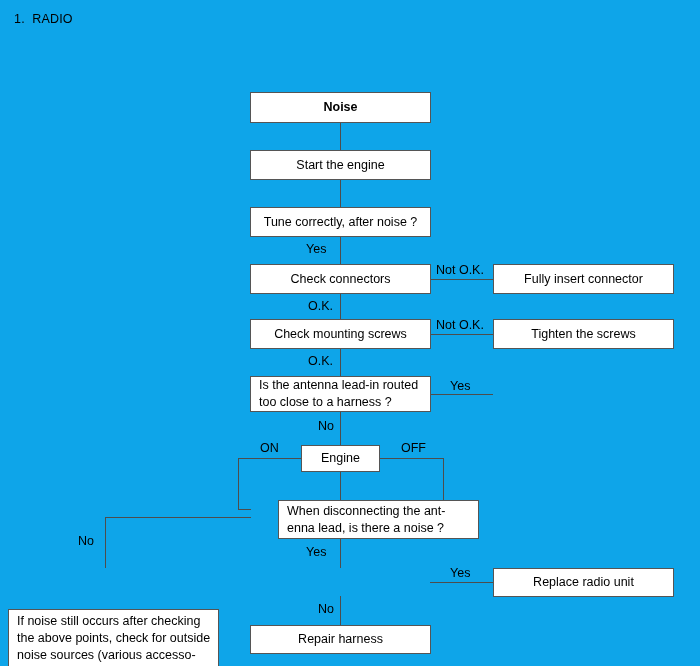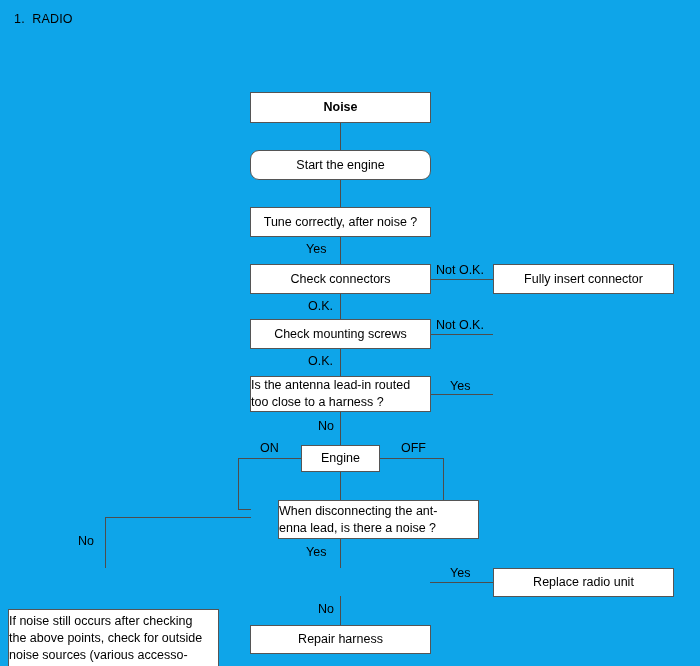--- a/index.html
+++ b/index.html
@@ -36,20 +36,21 @@
     justify-content: center;
     font-size: 12.5px;
     line-height: 17px;
     text-align: center;
     z-index: 3;
   }
   .box.bold { font-weight: bold; }
   .box.left-text {
     justify-content: flex-start;
     text-align: left;
+    padding-left: 8px;
   }
   .box .txt { white-space: pre-line; display: block; }
 
   
   .ln {
     position: absolute;
     background: #4d4d4d;
     z-index: 1;
   }
   .ln.v { width: 1px; }
@@ -120,40 +121,43 @@
   <div class="lbl" style="left:401px; top:441px;">OFF</div>
   <div class="lbl" style="left:78px;  top:534px;">No</div>
   <div class="lbl" style="left:306px; top:545px;">Yes</div>
   <div class="lbl" style="left:450px; top:566px;">Yes</div>
   <div class="lbl" style="left:318px; top:602px;">No</div>
 
   <div class="box bold" style="left:250px; top:92px; width:181px; height:31px;">
     <span class="txt">Noise</span>
   </div>
 
-  <div class="box" style="left:250px; top:150px; width:181px; height:30px;border-radius:9px;">
+  <div class="box" style="left:250px; top:150px; width:181px; height:30px;">
     <span class="txt">Start the engine</span>
   </div>
 
   <div class="box" style="left:250px; top:207px; width:181px; height:30px;">
     <span class="txt">Tune correctly, after noise ?</span>
   </div>
 
   <div class="box" style="left:250px; top:264px; width:181px; height:30px;">
     <span class="txt">Check connectors</span>
   </div>
 
   <div class="box" style="left:493px; top:264px; width:181px; height:30px;">
     <span class="txt">Fully insert connector</span>
   </div>
 
   <div class="box" style="left:250px; top:319px; width:181px; height:30px;">
     <span class="txt">Check mounting screws</span>
   </div>
 
+  <div class="box" style="left:493px; top:319px; width:181px; height:30px;">
+    <span class="txt">Tighten the screws</span>
+  </div>
 
   <div class="box left-text" style="left:250px; top:376px; width:181px; height:36px;">
     <span class="txt">Is the antenna lead-in routed
 too close to a harness ?</span>
   </div>
 
 
   <div class="box" style="left:301px; top:445px; width:79px; height:27px;">
     <span class="txt">Engine</span>
   </div>

